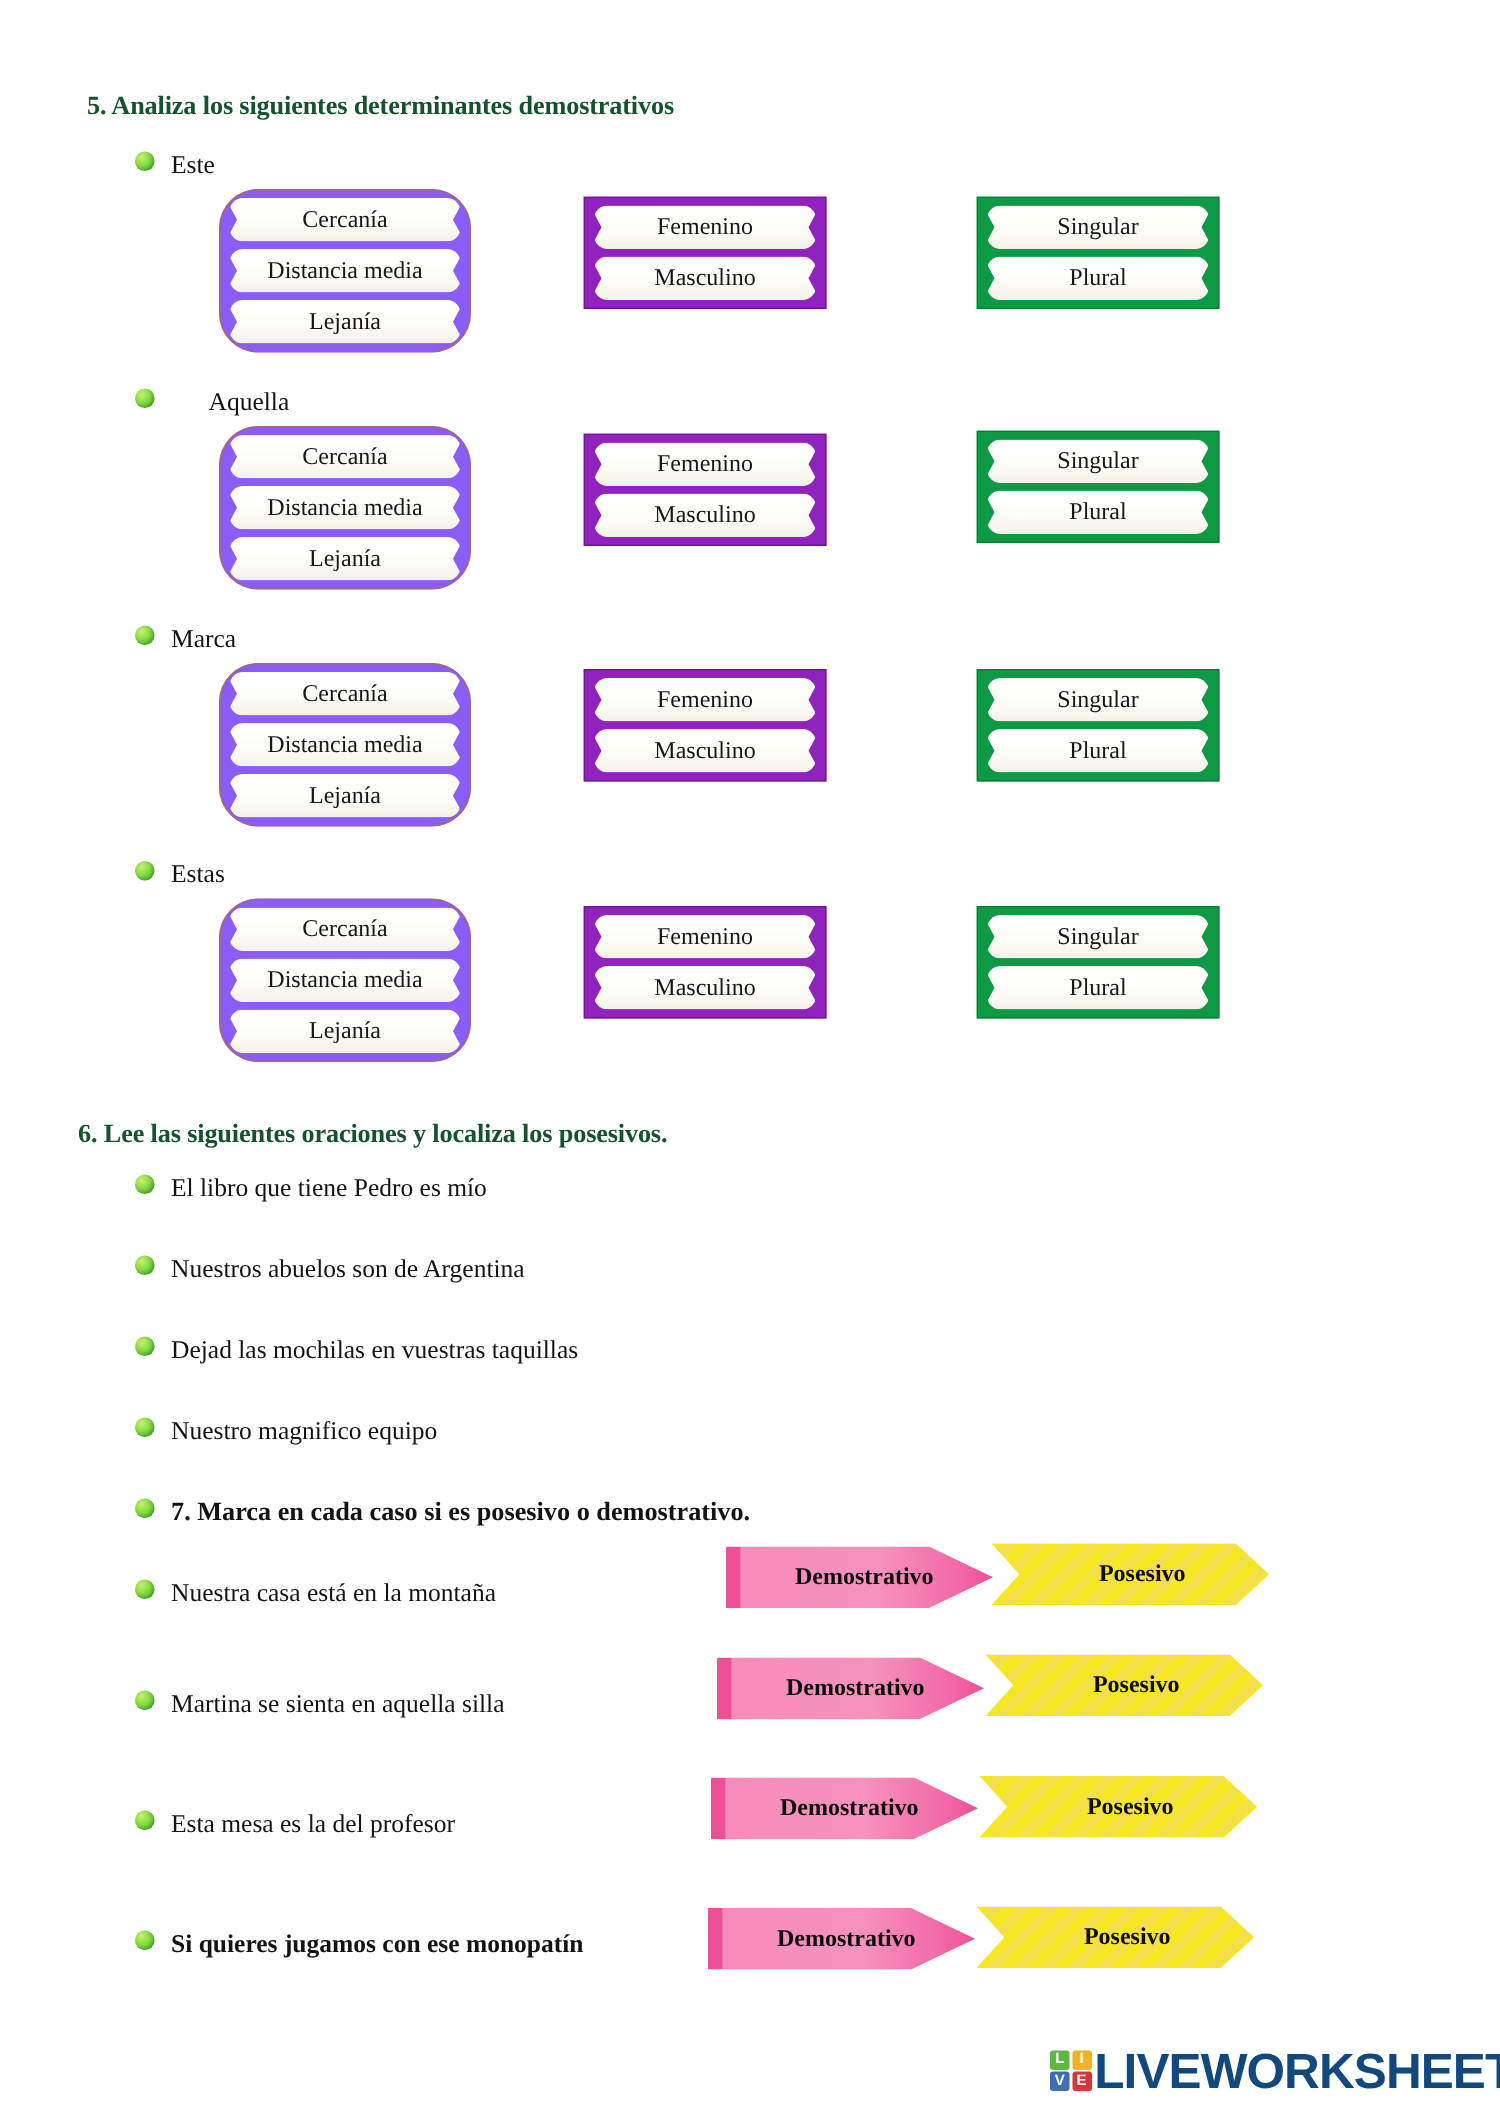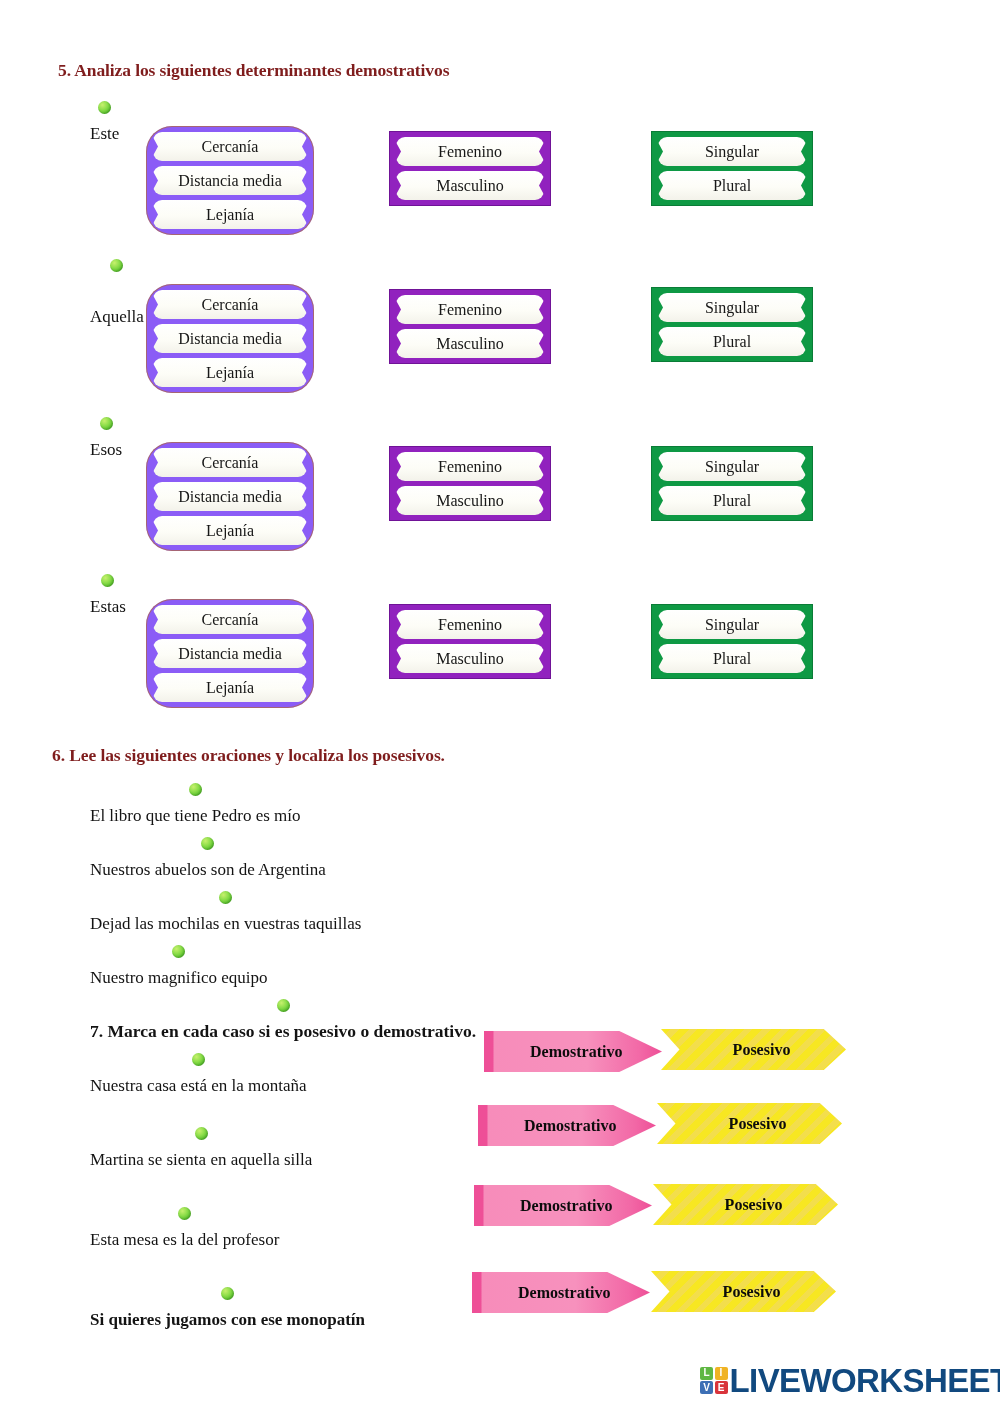--- a/index.html
+++ b/index.html
@@ -15,41 +15,39 @@
     overflow: hidden;
   }
 
   
   .q-heading {
     position: absolute;
     font-family: "Liberation Serif", "DejaVu Serif", serif;
     font-weight: bold;
     font-size: 17.5px;
     letter-spacing: -0.1px;
-    color: #7f1d1d;
+    color: #14532d;
     white-space: nowrap;
   }
 
   
   .bullet {
     width: 13px; height: 13px;
     border-radius: 50%;
     background: radial-gradient(circle at 34% 30%, #c7f06e 0%, #8ede4b 38%, #5cc42f 70%, #3fa31f 100%);
     box-shadow: inset -1px -1px 2px rgba(0,0,0,0.18);
     flex: 0 0 auto;
   }
 
   
   .bullet-row {
     position: absolute;
     display: flex;
-    align-items: center;
     gap: 11px;
     white-space: nowrap;
-    flex-direction: column;
   }
   .bullet-row .txt {
     font-family: "Liberation Serif", "DejaVu Serif", serif;
     font-size: 17px;
     color: #131313;
     line-height: 1;
   }
   .bullet-row .txt.bold { font-weight: bold; font-size: 17.5px; }
 
   
@@ -209,21 +207,21 @@
   <div class="pill">Femenino</div>
   <div class="pill">Masculino</div>
 </div>
 <div class="cbox green" style="left:651px; top:287px; width:162px;">
   <div class="pill">Singular</div>
   <div class="pill">Plural</div>
 </div>
 
 <div class="bullet-row" style="left:90px; top:417px;">
   <span class="bullet"></span>
-  <span class="txt">Esos</span>
+  <span class="txt">Marca</span>
 </div>
 <div class="cbox orange" style="left:146px; top:442px; width:168px;">
   <div class="pill">Cercanía</div>
   <div class="pill">Distancia media</div>
   <div class="pill">Lejanía</div>
 </div>
 <div class="cbox purple" style="left:389px; top:446px; width:162px;">
   <div class="pill">Femenino</div>
   <div class="pill">Masculino</div>
 </div>

